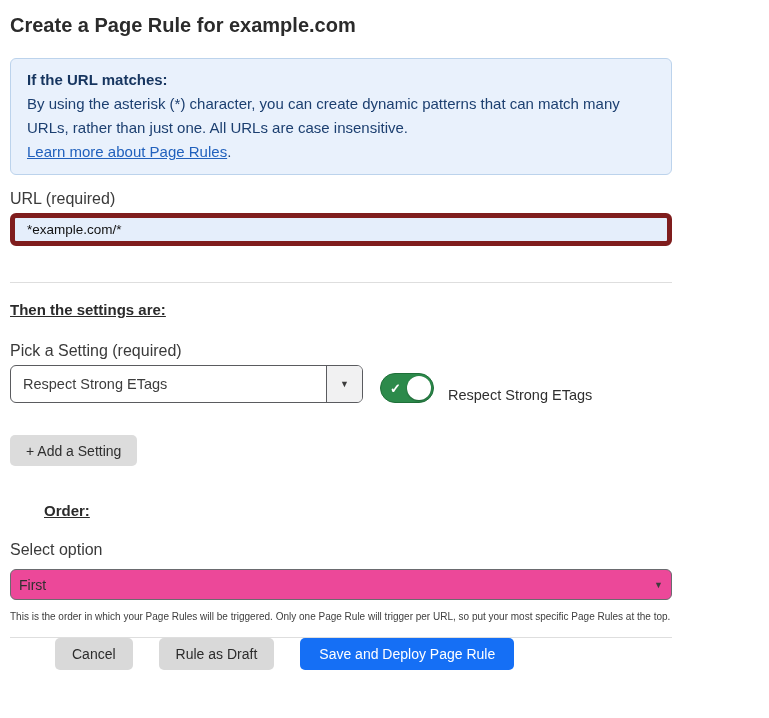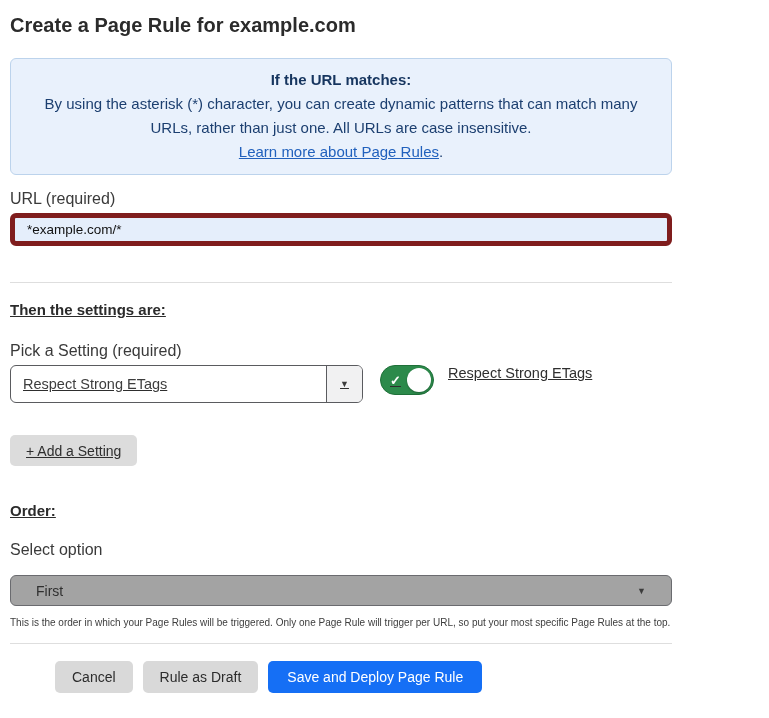--- a/index.html
+++ b/index.html
@@ -21,21 +21,20 @@
 
   .info-box {
     margin-top: 20px;
     background: #e9f1fc;
     border: 1px solid #bcd3ec;
     border-radius: 6px;
     padding: 9px 16px 10px 16px;
     font-size: 15px;
     line-height: 24px;
     color: #1c3f70;
-    text-align: center;
   }
   .info-heading { font-weight: bold; color: #16355f; }
   .info-link {
     color: #2161bd;
     text-decoration: underline;
     cursor: pointer;
   }
 
   .field-label {
     margin-top: 16px;
@@ -69,29 +68,28 @@
   }
 
   .section-heading {
     margin-top: 18px;
     font-size: 15px;
     line-height: 18px;
     font-weight: bold;
     color: #2b2b2b;
     text-decoration: underline;
   }
-  .section-heading.order { margin-top: 36px; }
+  .section-heading.order { margin-top: 36px; margin-left: 34px; }
 
   .pick-label { margin-top: 24px; }
 
   .settings-row {
     margin-top: 6px;
     display: flex;
-    align-items: flex-start;
-    text-decoration: underline;
+    align-items: flex-end;
   }
 
   .setting-select {
     display: flex;
     align-items: stretch;
     width: 353px;
     height: 38px;
     background: #ffffff;
     border: 1px solid #5a5b5f;
     border-radius: 6px;
@@ -157,54 +155,52 @@
     padding: 0 16px;
     background: #dcdcdc;
     border: none;
     border-radius: 5px;
     font-size: 14px;
     color: #2e2e2e;
     font-family: "Liberation Sans", sans-serif;
     cursor: pointer;
     display: inline-flex;
     align-items: center;
-    text-decoration: underline;
   }
 
   .order-label { margin-top: 22px; }
 
   .order-select {
-    margin-top: 17px;
+    margin-top: 11px;
     width: 100%;
     height: 31px;
-    background: #a3a3a3;
+    background: #ec4899;
     border: 1px solid #6a6b6f;
     border-radius: 6px;
     display: flex;
     align-items: center;
     justify-content: space-between;
-    padding: 0 25px;
+    padding: 0 8px;
     font-size: 14px;
     color: #2f2f2f;
     cursor: pointer;
   }
   .order-select .caret { font-size: 9px; color: #3c3c3c; }
 
   .help-text {
     margin-top: 6px;
     font-size: 10px;
     line-height: 21px;
     color: #3d3d3d;
     max-width: 745px;
   }
 
   .actions-row {
-    margin-top: 17px;
-    display: flex;
-    gap: 10px;
+    display: flex;
+    gap: 26px;
     padding-left: 45px;
   }
   .btn {
     height: 32px;
     border: none;
     border-radius: 5px;
     font-size: 14px;
     font-family: "Liberation Sans", sans-serif;
     cursor: pointer;
     display: inline-flex;

